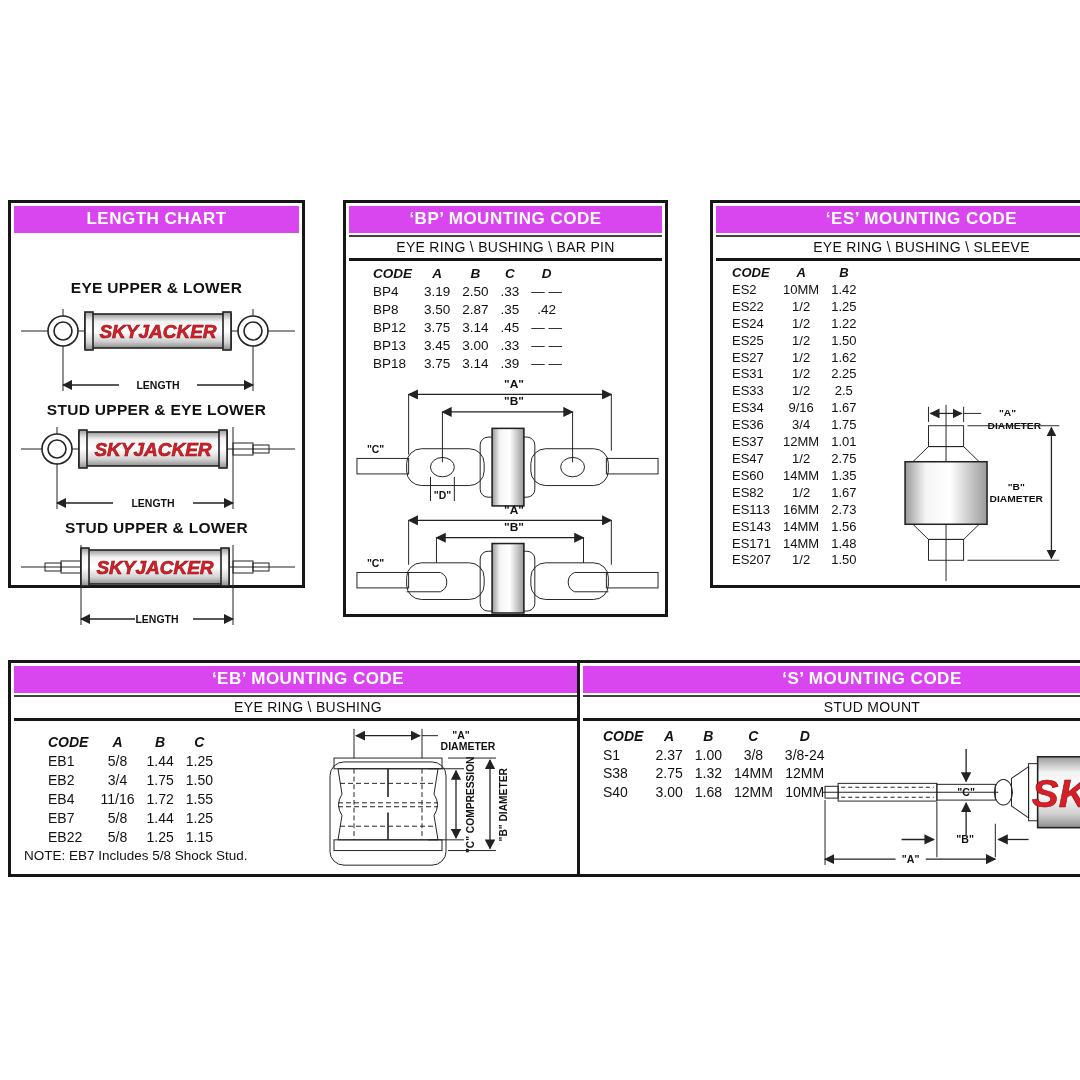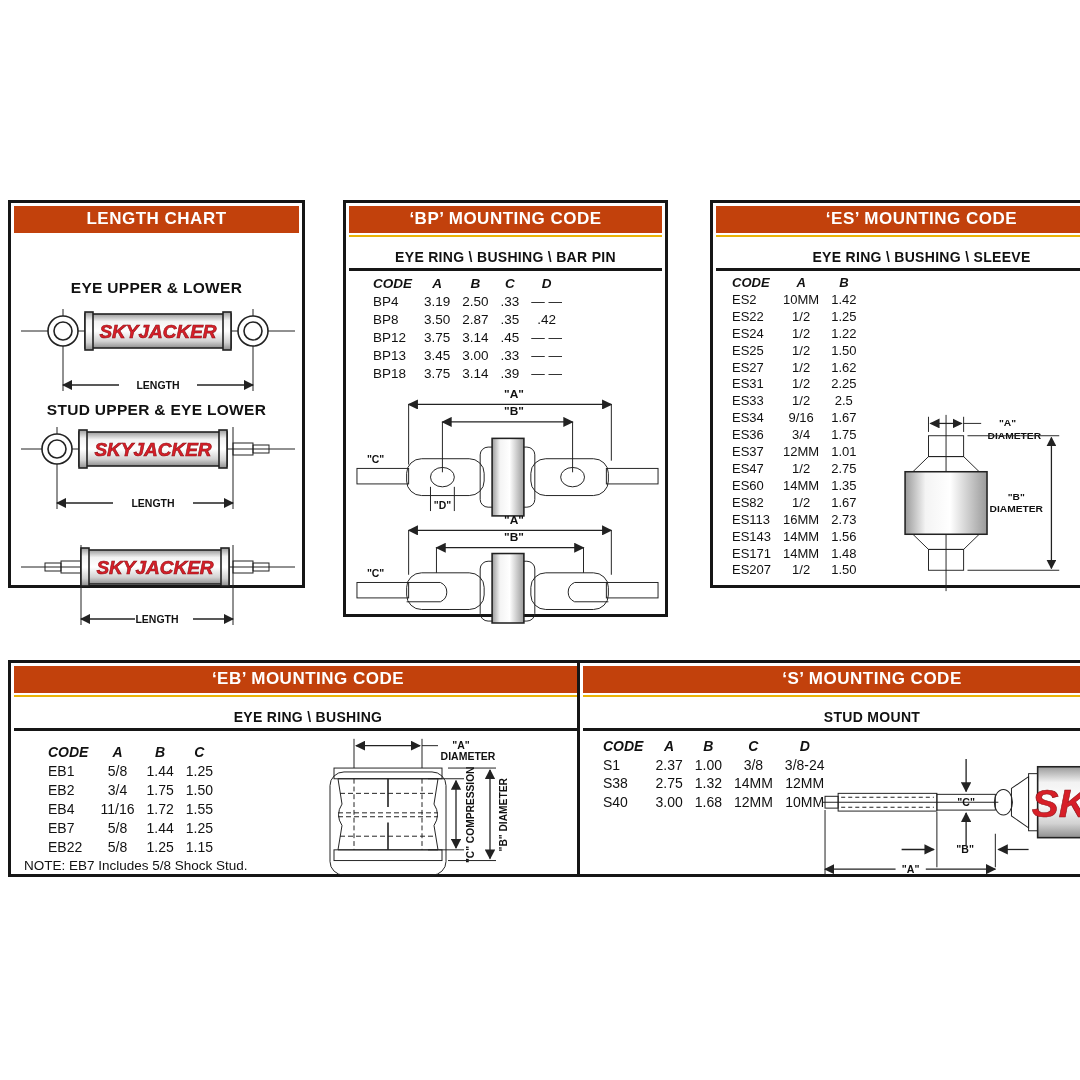--- a/index.html
+++ b/index.html
@@ -1,20 +1,20 @@
 <!DOCTYPE html>
 <html><head>
 <meta charset="utf-8">
 <style>
   html,body{margin:0;padding:0;background:#ffffff;}
   body{width:1080px;height:1080px;position:relative;font-family:"Liberation Sans",sans-serif;color:#111;}
   .canvas{position:absolute;inset:0;background:#fff;}
   .panel{position:absolute;border:3px solid #161616;background:#fff;box-sizing:border-box;padding:3px;}
-  .panel-header{background:#c2410c;color:#fff;text-align:center;font-weight:bold;font-size:17px;letter-spacing:.5px;padding:3px 0 4px;}
-  .panel-sub{text-align:center;font-weight:bold;font-size:14px;letter-spacing:.3px;padding:12px 0 3px;margin-top:2px;border-top:2px solid #eab308;border-bottom:3px solid #161616;}
+  .panel-header{background:#d946ef;color:#fff;text-align:center;font-weight:bold;font-size:17px;letter-spacing:.5px;padding:3px 0 4px;}
+  .panel-sub{text-align:center;font-weight:normal;font-size:14px;letter-spacing:.3px;padding:2px 0 3px;margin-top:2px;border-top:2px solid #404040;border-bottom:3px solid #161616;}
   .content{position:relative;width:100%;}
   .spec-table{border-collapse:collapse;position:absolute;font-size:13.5px;}
   .spec-table th{font-weight:bold;text-align:center;padding:0 6px;font-style:italic;}
   .spec-table td{text-align:center;padding:0 6px;white-space:nowrap;}
   .spec-table th:first-child,.spec-table td:first-child{text-align:left;}
   .lc-label{position:relative;text-align:center;font-weight:bold;font-size:15.5px;letter-spacing:.3px;margin-top:2px;}
   .note{position:absolute;font-size:13.5px;white-space:nowrap;}
   svg{position:absolute;overflow:visible;}
   svg text{font-family:"Liberation Sans",sans-serif;fill:#111;}
   .dim{stroke:#222;stroke-width:1.3;fill:none;}
@@ -85,20 +85,21 @@
         <rect x="216" y="24" width="20" height="12" fill="url(#metalV)" class="thin"></rect>
         <rect x="236" y="26" width="16" height="8" fill="url(#metalV)" class="thin"></rect>
         <rect x="62" y="13" width="148" height="34" fill="url(#metalV)" class="outl"></rect>
         <rect x="62" y="11" width="8" height="38" fill="url(#metalV)" class="outl"></rect>
         <rect x="202" y="11" width="8" height="38" fill="url(#metalV)" class="outl"></rect>
         <text class="logo" x="136" y="37" font-size="19" text-anchor="middle">SKYJACKER</text>
         <line class="dim" x1="40" y1="84" x2="96" y2="84" marker-start="url(#arr)"></line>
         <line class="dim" x1="176" y1="84" x2="216" y2="84" marker-end="url(#arr)"></line>
         <text class="lbls" x="136" y="88" text-anchor="middle">LENGTH</text>
       </svg>
+      <div class="lc-label" style="position:absolute;top:238px;width:100%;">STUD UPPER &amp; LOWER</div>
       <svg style="left:3px;top:258px;" width="282" height="94" viewBox="0 0 282 94" preserveAspectRatio="none">
         <line class="thin" x1="4" y1="30" x2="278" y2="30"></line>
         <line class="thin" x1="64" y1="8" x2="64" y2="88"></line>
         <line class="thin" x1="216" y1="8" x2="216" y2="88"></line>
         <rect x="44" y="24" width="20" height="12" fill="url(#metalV)" class="thin"></rect>
         <rect x="28" y="26" width="16" height="8" fill="url(#metalV)" class="thin"></rect>
         <rect x="216" y="24" width="20" height="12" fill="url(#metalV)" class="thin"></rect>
         <rect x="236" y="26" width="16" height="8" fill="url(#metalV)" class="thin"></rect>
         <rect x="64" y="13" width="148" height="34" fill="url(#metalV)" class="outl"></rect>
         <rect x="64" y="11" width="8" height="38" fill="url(#metalV)" class="outl"></rect>

